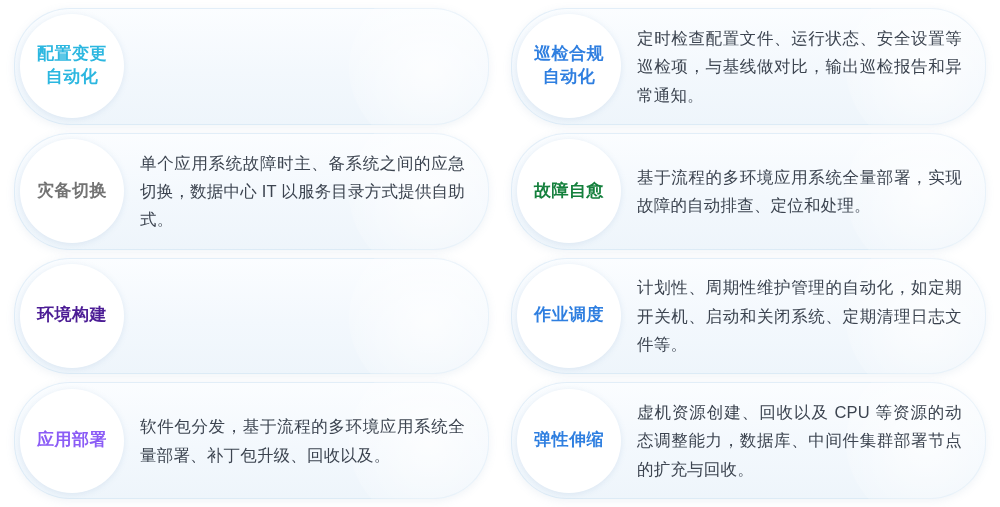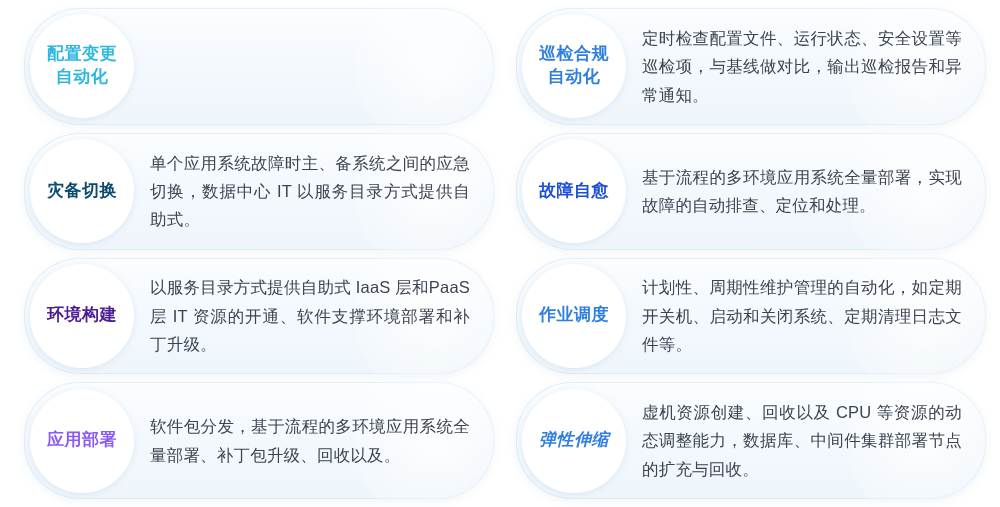--- a/index.html
+++ b/index.html
@@ -11,21 +11,21 @@
     height: 507px;
     background: #ffffff;
     font-family: "Liberation Sans", sans-serif;
     overflow: hidden;
   }
   .board {
     position: relative;
     width: 1000px;
     height: 507px;
     box-sizing: border-box;
-    padding: 8px 14px 8px 24px;
+    padding: 8px 14px 8px 14px;
   }
   .grid {
     display: grid;
     grid-template-columns: 1fr 1fr;
     grid-template-rows: repeat(4, 1fr);
     column-gap: 22px;
     row-gap: 8px;
     width: 100%;
     height: 100%;
   }
@@ -103,54 +103,53 @@
     <div class="card">
       <div class="badge">
         <span class="badge-label" style="color: rgb(47, 127, 224);">巡检合规
 自动化</span>
       </div>
       <div class="desc">定时检查配置文件、运行状态、安全设置等巡检项，与基线做对比，输出巡检报告和异常通知。</div>
     </div>
 
     <div class="card">
       <div class="badge">
-        <span class="badge-label" style="color: #0c4a6e;">灾备切换</span>
+        <span class="badge-label" style="color: #737373;">灾备切换</span>
       </div>
       <div class="desc">单个应用系统故障时主、备系统之间的应急切换，数据中心 IT 以服务目录方式提供自助式。</div>
     </div>
 
     <div class="card">
       <div class="badge">
-        <span class="badge-label" style="color: #1d4ed8;">故障自愈</span>
+        <span class="badge-label" style="color: #15803d;">故障自愈</span>
       </div>
       <div class="desc">基于流程的多环境应用系统全量部署，实现故障的自动排查、定位和处理。</div>
     </div>
 
     <div class="card">
       <div class="badge">
         <span class="badge-label" style="color: #4c1d95;">环境构建</span>
       </div>
-      <div class="desc">以服务目录方式提供自助式 IaaS 层和PaaS 层 IT 资源的开通、软件支撑环境部署和补丁升级。</div>
     </div>
 
     <div class="card">
       <div class="badge">
         <span class="badge-label" style="color: rgb(47, 127, 224);">作业调度</span>
       </div>
       <div class="desc">计划性、周期性维护管理的自动化，如定期开关机、启动和关闭系统、定期清理日志文件等。</div>
     </div>
 
     <div class="card">
       <div class="badge">
         <span class="badge-label" style="color: #8b5cf6;">应用部署</span>
       </div>
       <div class="desc">软件包分发，基于流程的多环境应用系统全量部署、补丁包升级、回收以及。</div>
     </div>
 
     <div class="card">
       <div class="badge">
-        <span class="badge-label" style="color: rgb(47, 127, 224); font-style: italic;">弹性伸缩</span>
+        <span class="badge-label" style="color: rgb(47, 127, 224);">弹性伸缩</span>
       </div>
       <div class="desc">虚机资源创建、回收以及 CPU 等资源的动态调整能力，数据库、中间件集群部署节点的扩充与回收。</div>
     </div>
 
   </div>
 </div>
 
 </body></html>

